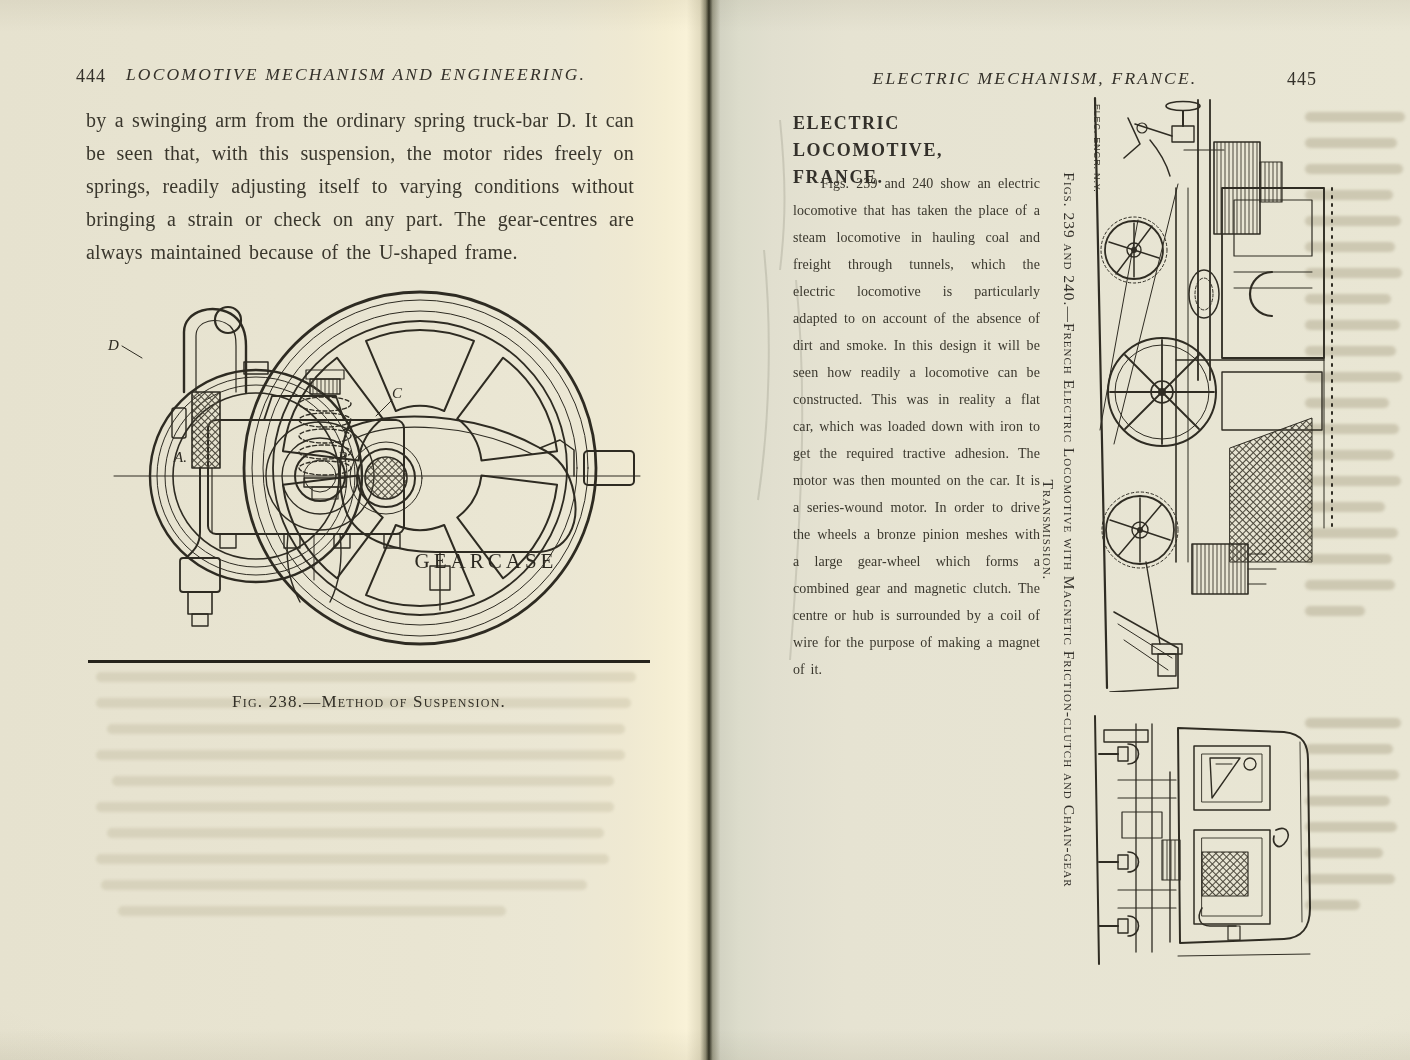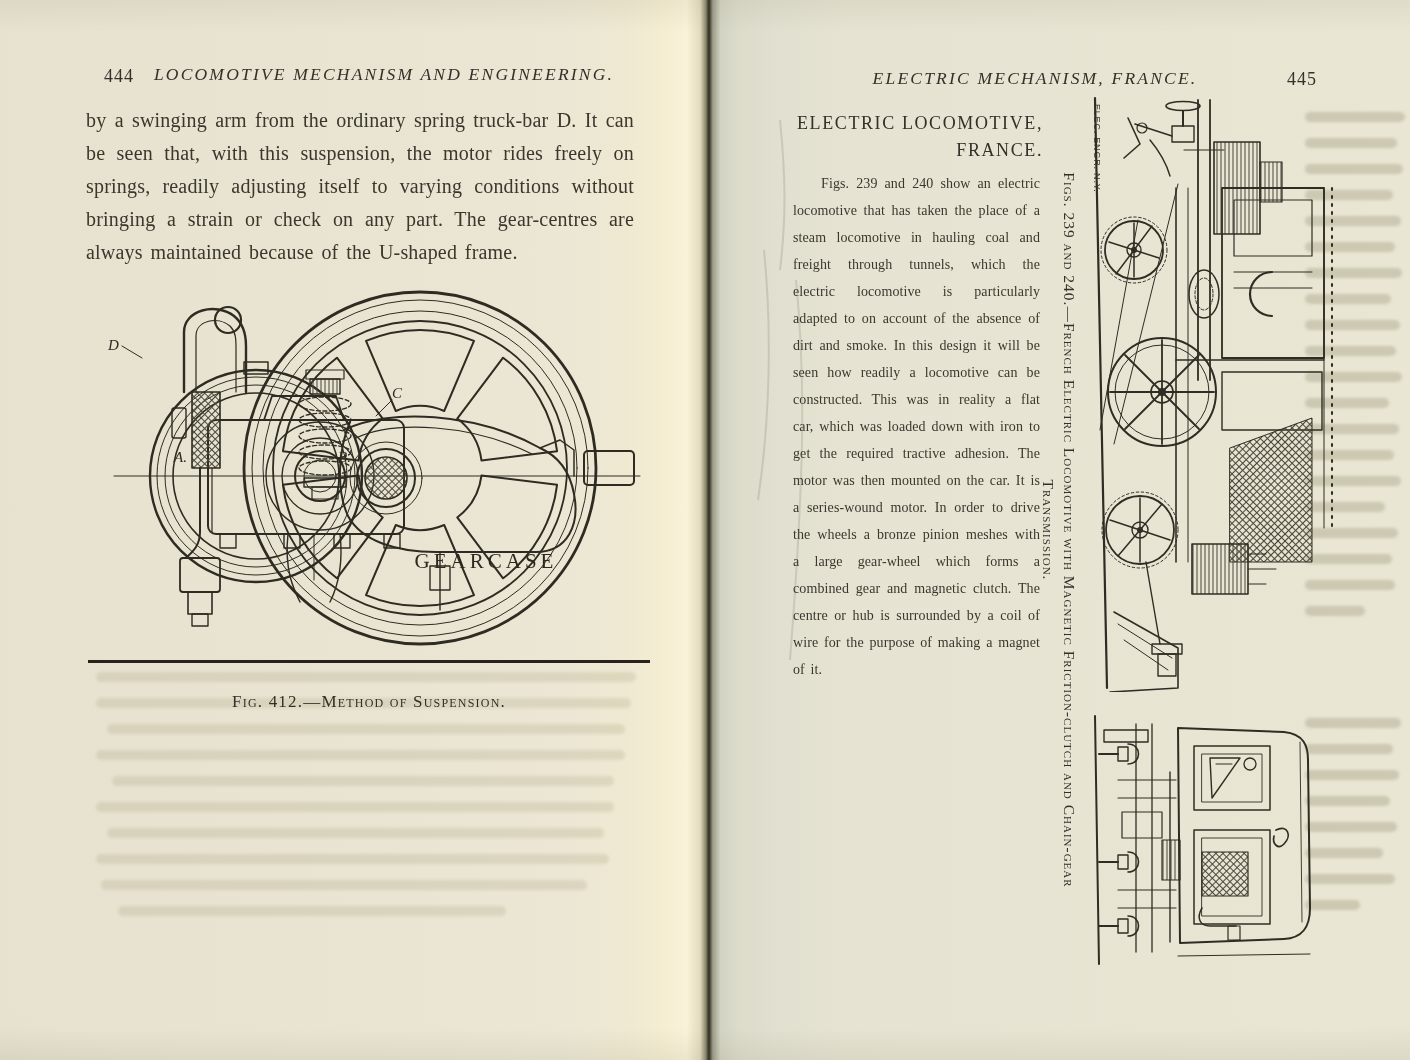--- a/index.html
+++ b/index.html
@@ -24,21 +24,21 @@
   .folio{font-size:18px; letter-spacing:1px; color:#34312a;}
   .bodytext{
     font-size:20px; line-height:33px; text-align:justify;
     letter-spacing:.2px; word-spacing:2.5px; color:#3a372d;
   }
   .coltext{
     font-size:14px; line-height:27px; text-align:justify;
     letter-spacing:.1px; word-spacing:2px; color:#3a372d; text-indent:28px;
   }
   .colhead{
-    font-weight:normal; font-size:18px; letter-spacing:1.6px; text-align:right;
+    font-weight:bold; font-size:18px; letter-spacing:1.6px; text-align:left;
     color:#33302a; line-height:27px;
   }
   .figrule{background:#26241c; height:3px;}
   .smallcaps{font-variant:small-caps;}
   .caption{
     font-size:17px; letter-spacing:1.2px; text-align:center; color:#322f27;
   }
   .rotcap{
     transform:rotate(90deg); transform-origin:0 0;
     font-size:15.5px; letter-spacing:1px; line-height:21px;
@@ -54,21 +54,21 @@
   .ghost .gl{height:10px;border-radius:5px;background:#9a926f;opacity:.20;margin-bottom:16px;}
   .ghost.bold .gl{opacity:.30;background:#8d8663;}
   svg text{font-family:"Liberation Serif","DejaVu Serif",serif;}
   .wrinkles{pointer-events:none;}
 </style>
 </head>
 <body>
 
 <div class="book">
 
-  <div class="abs" style="left:104px;top:64px;width:560px;">
+  <div class="abs" style="left:76px;top:64px;width:560px;">
     <span class="folio abs" style="left:0;top:2px;">444</span>
     <div class="running" style="text-align:center;">LOCOMOTIVE MECHANISM AND ENGINEERING.</div>
   </div>
 
   <div class="bodytext abs" style="left:86px;top:104px;width:548px;">by a swinging arm from the ordinary spring truck-bar D.  It can be seen that, with this suspension, the motor rides freely on springs, readily adjusting itself to varying conditions without bringing a strain or check on any part.  The gear-centres are always maintained because of the U-shaped frame.</div>
 
   <svg class="abs" style="left:88px;top:280px;" width="562" height="382" viewBox="0 0 562 382">
     <defs>
       <pattern id="xh" width="5" height="5" patternUnits="userSpaceOnUse" patternTransform="rotate(45)">
         <path d="M0 2.5 H5 M2.5 0 V5" stroke="#4a463a" stroke-width="1.1"></path>
@@ -162,21 +162,21 @@
     <div class="gl" style="width:96%;margin-left:2%"></div>
     <div class="gl" style="width:98%"></div>
     <div class="gl" style="width:93%;margin-left:3%"></div>
     <div class="gl" style="width:96%"></div>
     <div class="gl" style="width:92%;margin-left:2%"></div>
     <div class="gl" style="width:95%"></div>
     <div class="gl" style="width:90%;margin-left:1%"></div>
     <div class="gl" style="width:72%;margin-left:4%"></div>
   </div>
 
-  <div class="caption smallcaps abs" style="left:88px;top:692px;width:562px;">Fig. 412.—Method of Suspension.</div>
+  <div class="caption smallcaps abs" style="left:88px;top:692px;width:562px;">Fig. 238.—Method of Suspension.</div>
 
   <div class="abs" style="left:795px;top:68px;width:550px;">
     <div class="running" style="text-align:center;padding-right:70px;">ELECTRIC MECHANISM, FRANCE.</div>
     <span class="folio abs" style="right:28px;top:1px;">445</span>
   </div>
 
   <div class="colhead abs" style="left:793px;top:110px;width:250px;">
     <div>ELECTRIC LOCOMOTIVE,</div>
     <div>FRANCE.</div>
   </div>

